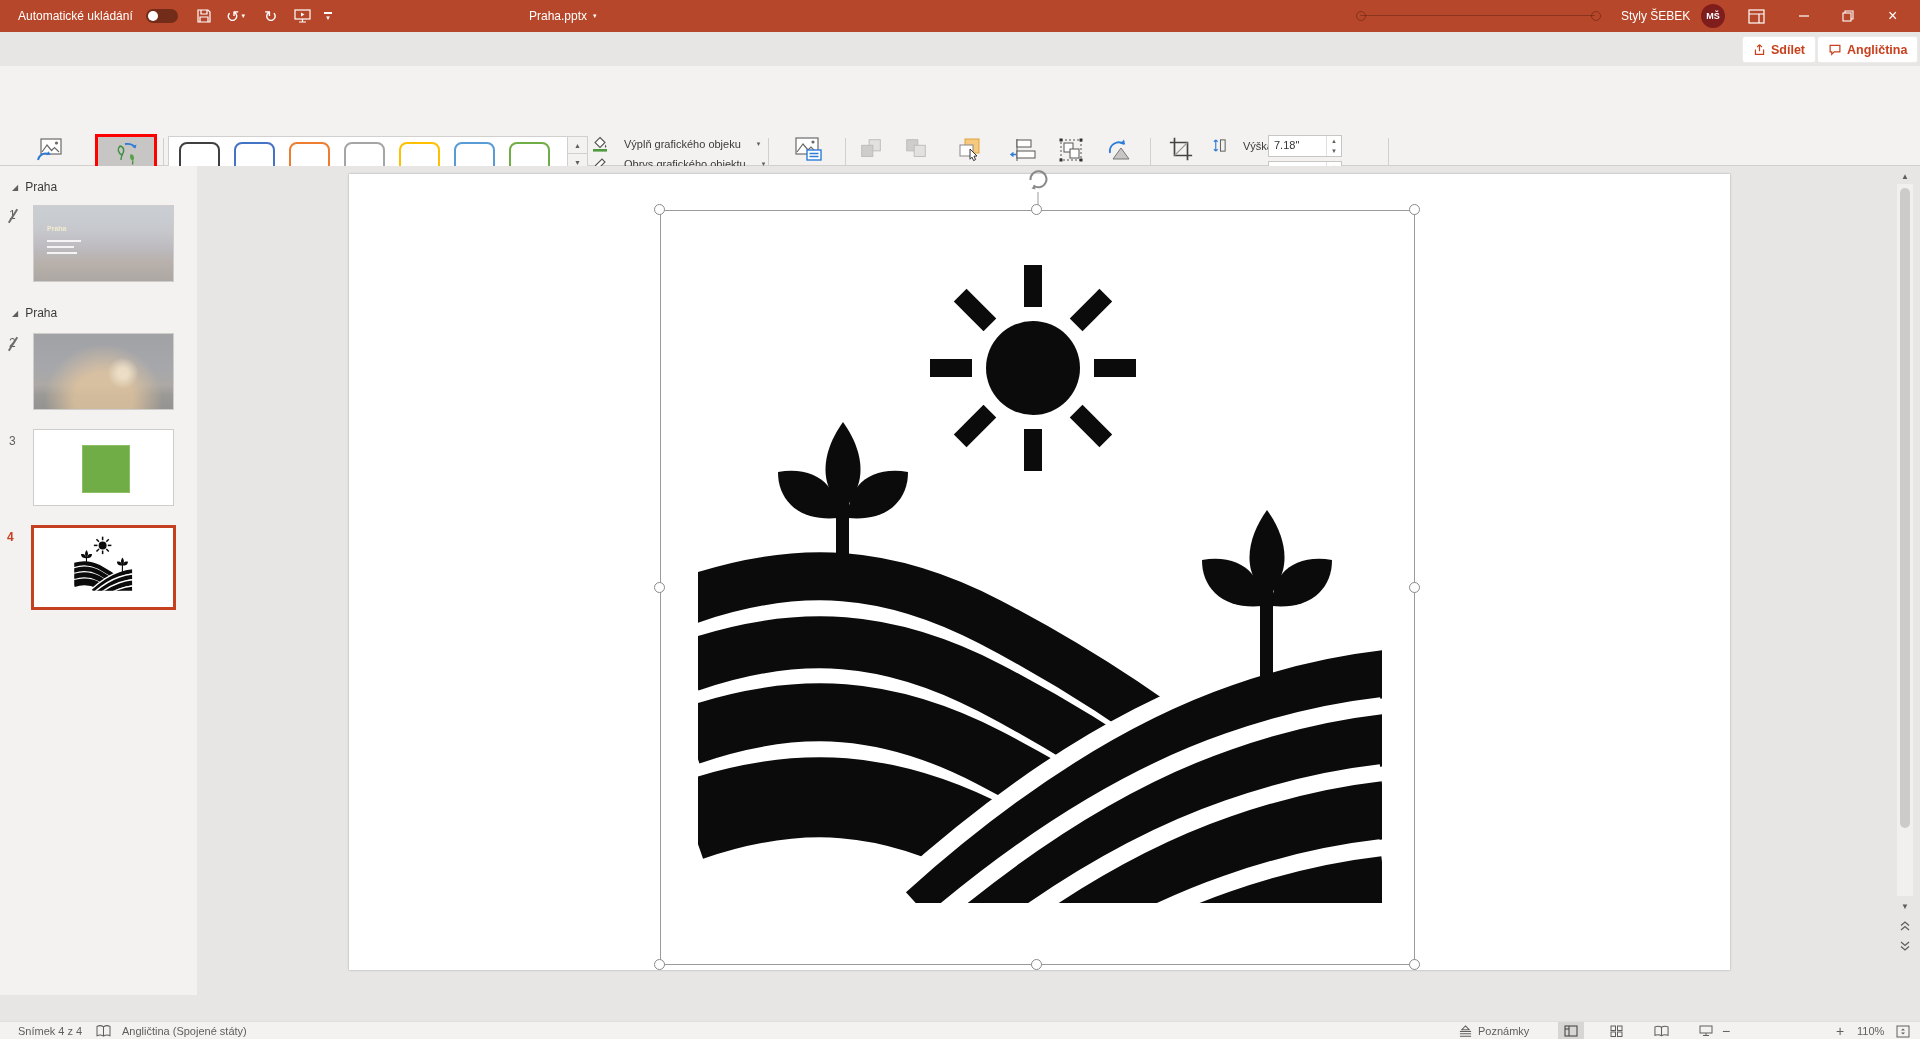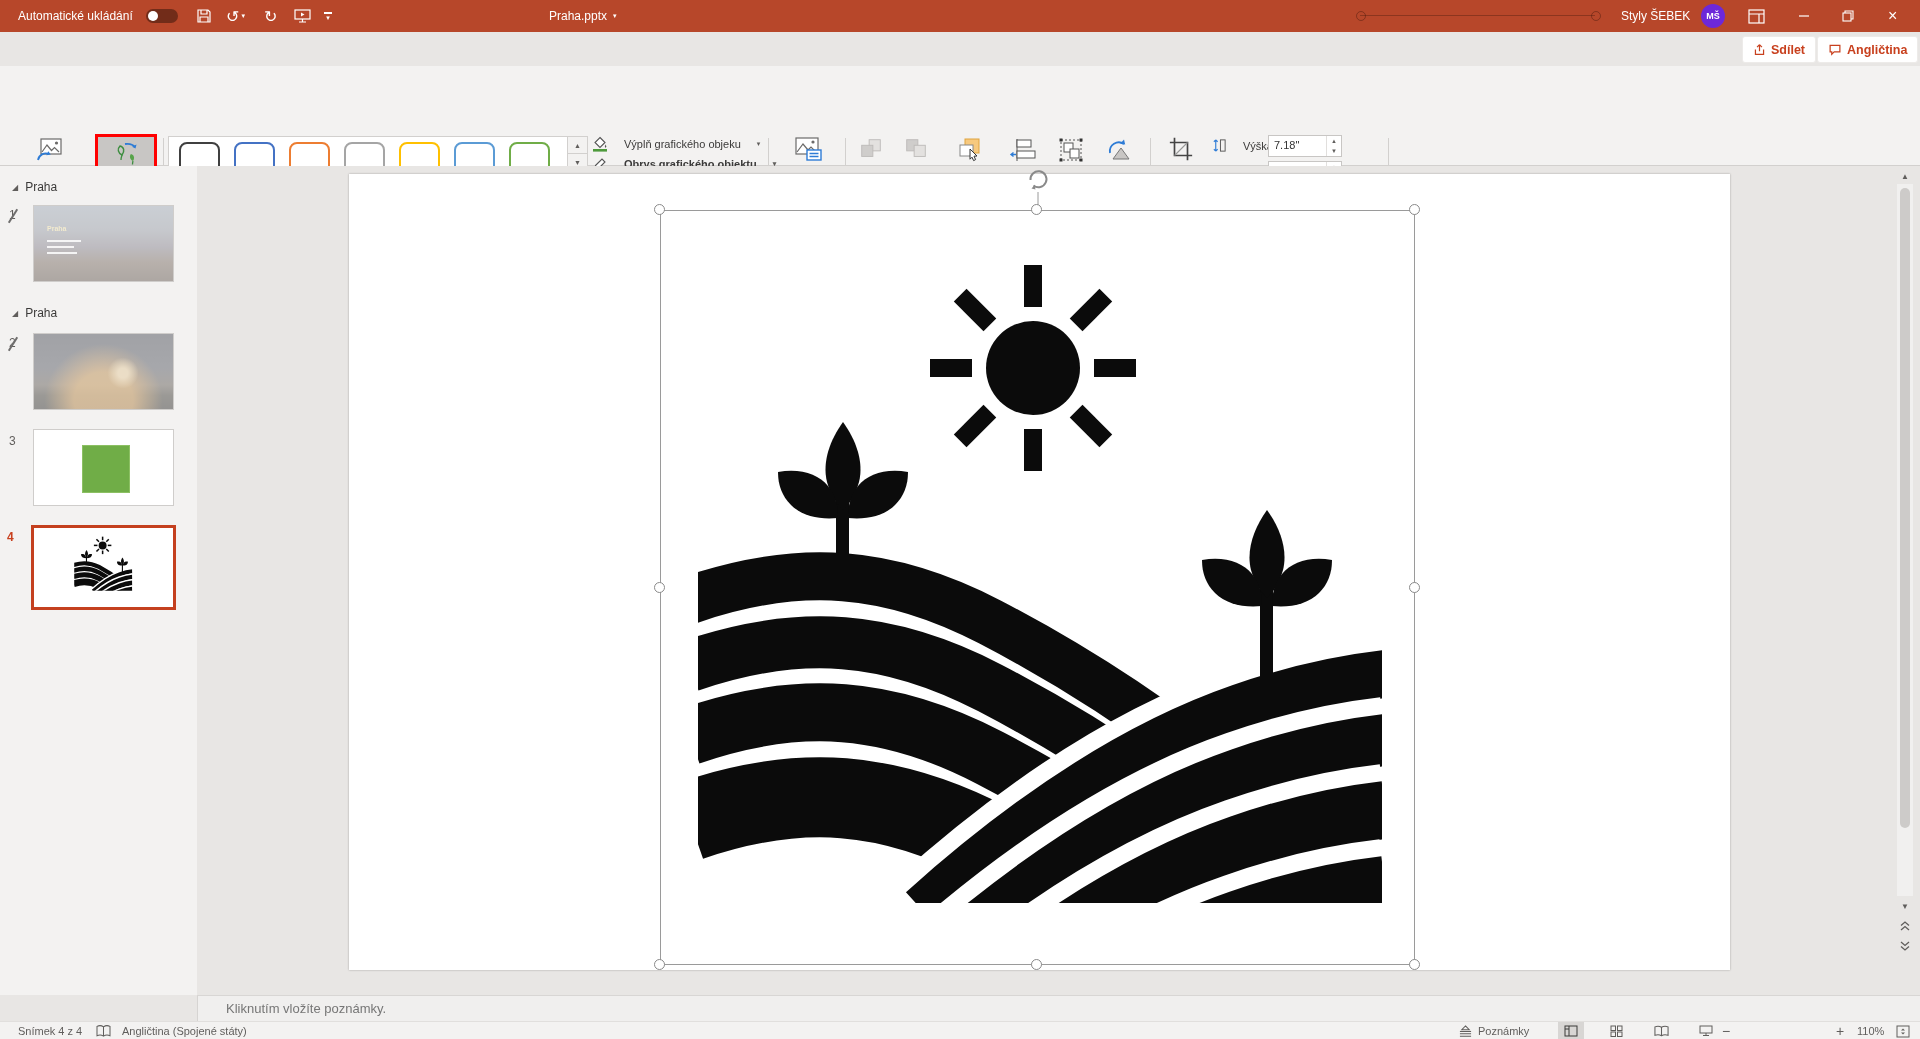--- a/index.html
+++ b/index.html
@@ -89,30 +89,30 @@
       <svg width="17" height="15" viewBox="0 0 17 15">
           <rect x="1" y="1" width="15" height="9" fill="none" stroke="#fff" stroke-width="1.2"></rect>
           <path d="M7 3.5 l3.5 2 L7 7.5 Z" fill="#fff"></path>
           <path d="M8.5 10 v3 M5 13 h7" stroke="#fff" stroke-width="1.2"></path>
         </svg>
     </div>
     <div class="tb-item" style="left:324px;flex-direction:column;justify-content:center;">
       <span style="display:block;width:8px;height:1.5px;background:#fff;margin-bottom:2px;"></span>
         <span style="font-size:7px;line-height:4px;">▾</span>
     </div>
-    <div class="tb-item" style="left:549px;text-align:right;">
+    <div class="tb-item" style="left:529px;text-align:right;">
         <span>Praha.pptx</span>
         <span style="font-size:7px;margin-left:6px;">▾</span>
       </div>
     <div class="deco-line"></div>
     <div class="deco-dot" style="left:1356px;"></div>
     <div class="deco-dot" style="left:1591px;"></div>
     <div class="tb-item" style="left:1621px;">Styly ŠEBEK</div>
     <div class="tb-item" style="left:1701px;">
-        <span class="avatar" style="background:#6d28d9;">MŠ</span>
+        <span class="avatar" style="background:#7f1d1d;">MŠ</span>
       </div>
     <div class="tb-item" style="left:1748px;">
       <svg width="17" height="15" viewBox="0 0 17 15">
           <rect x="1" y="1" width="15" height="13" fill="none" stroke="#fff" stroke-width="1.2"></rect>
           <path d="M1 5 h15 M11 5 v9" stroke="#fff" stroke-width="1.2"></path>
         </svg>
     </div>
     <div class="tb-item" style="left:1798px;">
       <svg width="12" height="12" viewBox="0 0 12 12">
           <path d="M1 6 h10" stroke="#fff" stroke-width="1.2"></path>
@@ -187,21 +187,21 @@
     </div>
     <div class="menurow" style="left:592px;top:70px;">
       <svg width="16" height="16" viewBox="0 0 16 16">
           <path d="M8 1.5 L13 6.5 L8 11.5 L3 6.5 Z" fill="#fff" stroke="#555" stroke-width="1.1"></path>
           <path d="M13.6 8.6 q1.6 2.2 0 3.4 q-1.6-1.2 0-3.4" fill="#555"></path>
           <rect x="1" y="13" width="14" height="2.6" fill="#4E9A3C"></rect>
         </svg>
       <span>Výplň grafického objeku</span>
         <span class="chev">▾</span>
     </div>
-    <div class="menurow" style="left:592px;top:90px;font-weight:bold;">
+    <div class="menurow" style="left:592px;top:90px;">
       <svg width="16" height="16" viewBox="0 0 16 16">
           <path d="M3.5 9.5 L10 3 L13 6 L6.5 12.5 L2.8 13.2 Z" fill="#fff" stroke="#555" stroke-width="1.1"></path>
           <rect x="1" y="13" width="14" height="2.6" fill="#2E6FD6"></rect>
         </svg>
       <span>Obrys grafického objektu</span>
         <span class="chev">▾</span>
     </div>
     <div class="menurow" style="left:592px;top:110px;">
       <svg width="16" height="16" viewBox="0 0 16 16">
           <path d="M2 11 L8 5 L14 7 L8 13 Z" fill="#9a9a9a" stroke="#666" stroke-width="1"></path>
@@ -475,23 +475,20 @@
     <svg width="10" height="10" viewBox="0 0 10 10">
         <path d="M1 4.5 L5 1 L9 4.5 M1 9 L5 5.5 L9 9" fill="none" stroke="#605E5C" stroke-width="1.3"></path>
       </svg>
   </div>
   <div class="sbglyph" style="top:938px;">
     <svg width="10" height="10" viewBox="0 0 10 10">
         <path d="M1 1 L5 4.5 L9 1 M1 5.5 L5 9 L9 5.5" fill="none" stroke="#605E5C" stroke-width="1.3"></path>
       </svg>
   </div>
 
-  <div class="abs notes">
-    <span>Kliknutím vložíte poznámky.</span>
-  </div>
 
   <div class="abs statusbar">
     <div class="st-item" style="left:18px;">Snímek 4 z 4</div>
     <div class="st-item" style="left:96px;">
       <svg width="15" height="13" viewBox="0 0 16 14">
           <path d="M8 2 C6 .5 3 .5 1 1.5 V11.5 C3 10.5 6 10.5 8 12 C10 10.5 13 10.5 15 11.5 V1.5 C13 .5 10 .5 8 2 Z M8 2 V12" fill="none" stroke="#605E5C" stroke-width="1.1"></path>
         </svg>
     </div>
     <div class="st-item" style="left:122px;">Angličtina (Spojené státy)</div>
 

